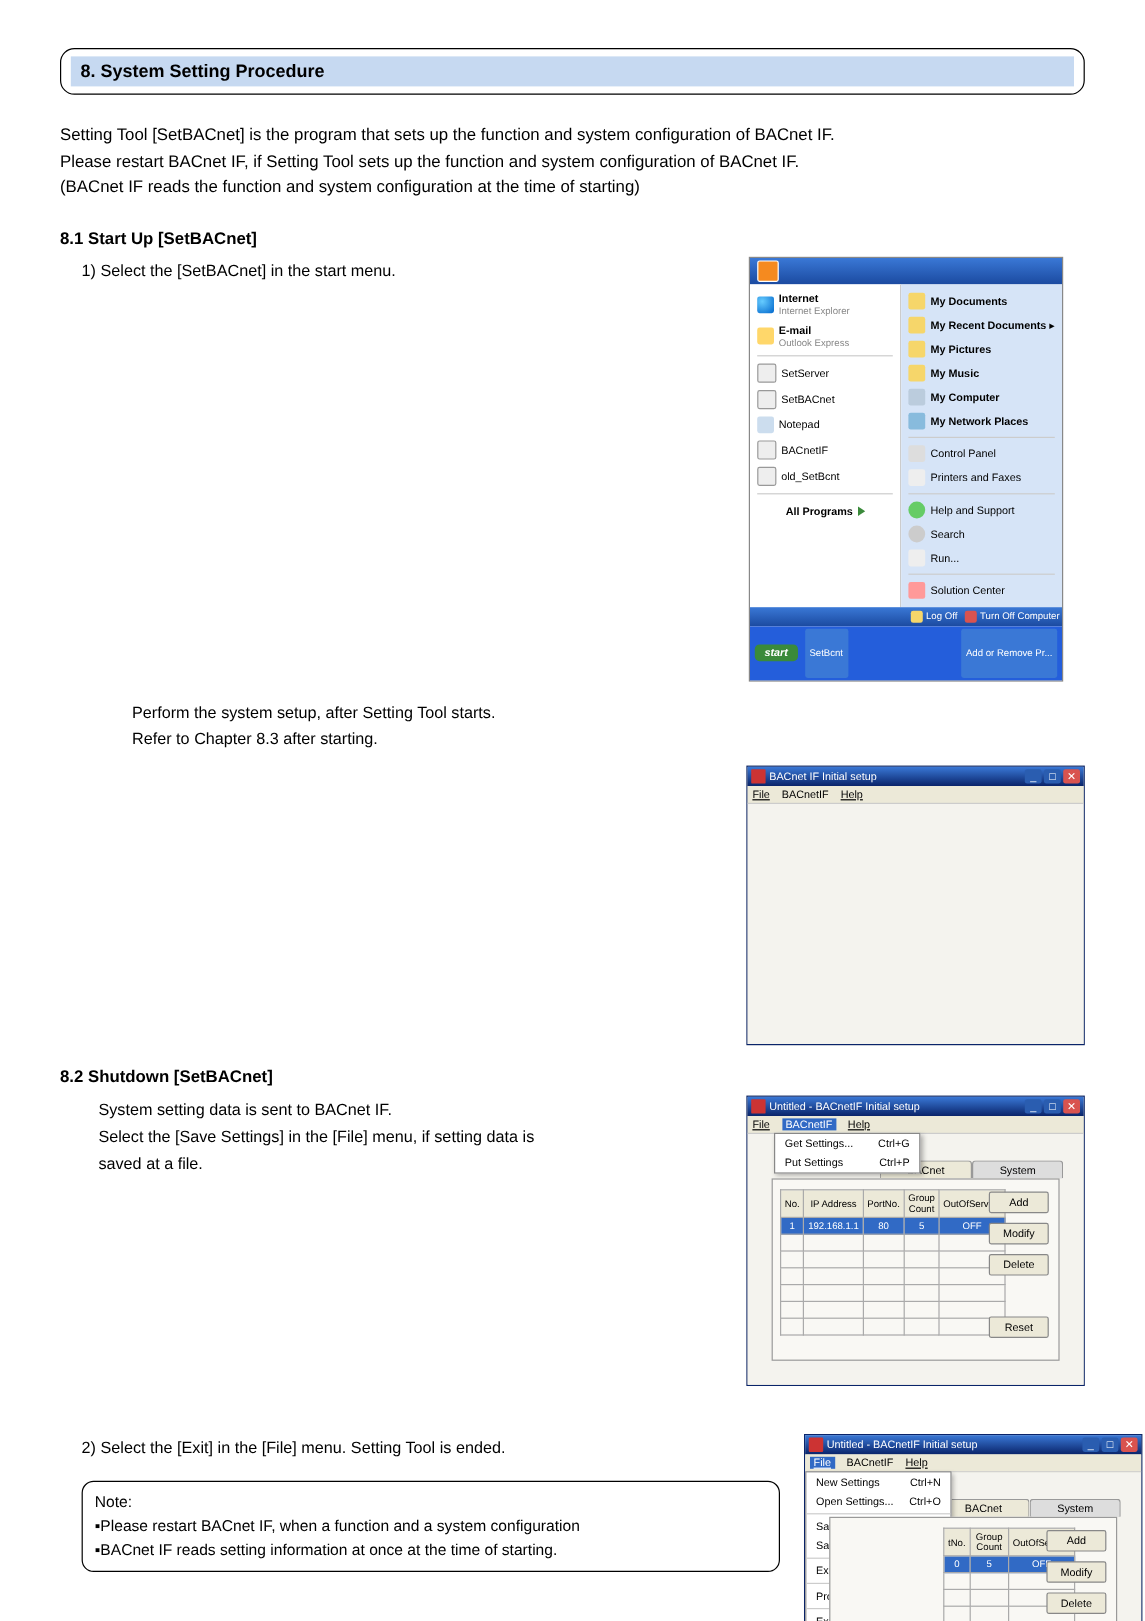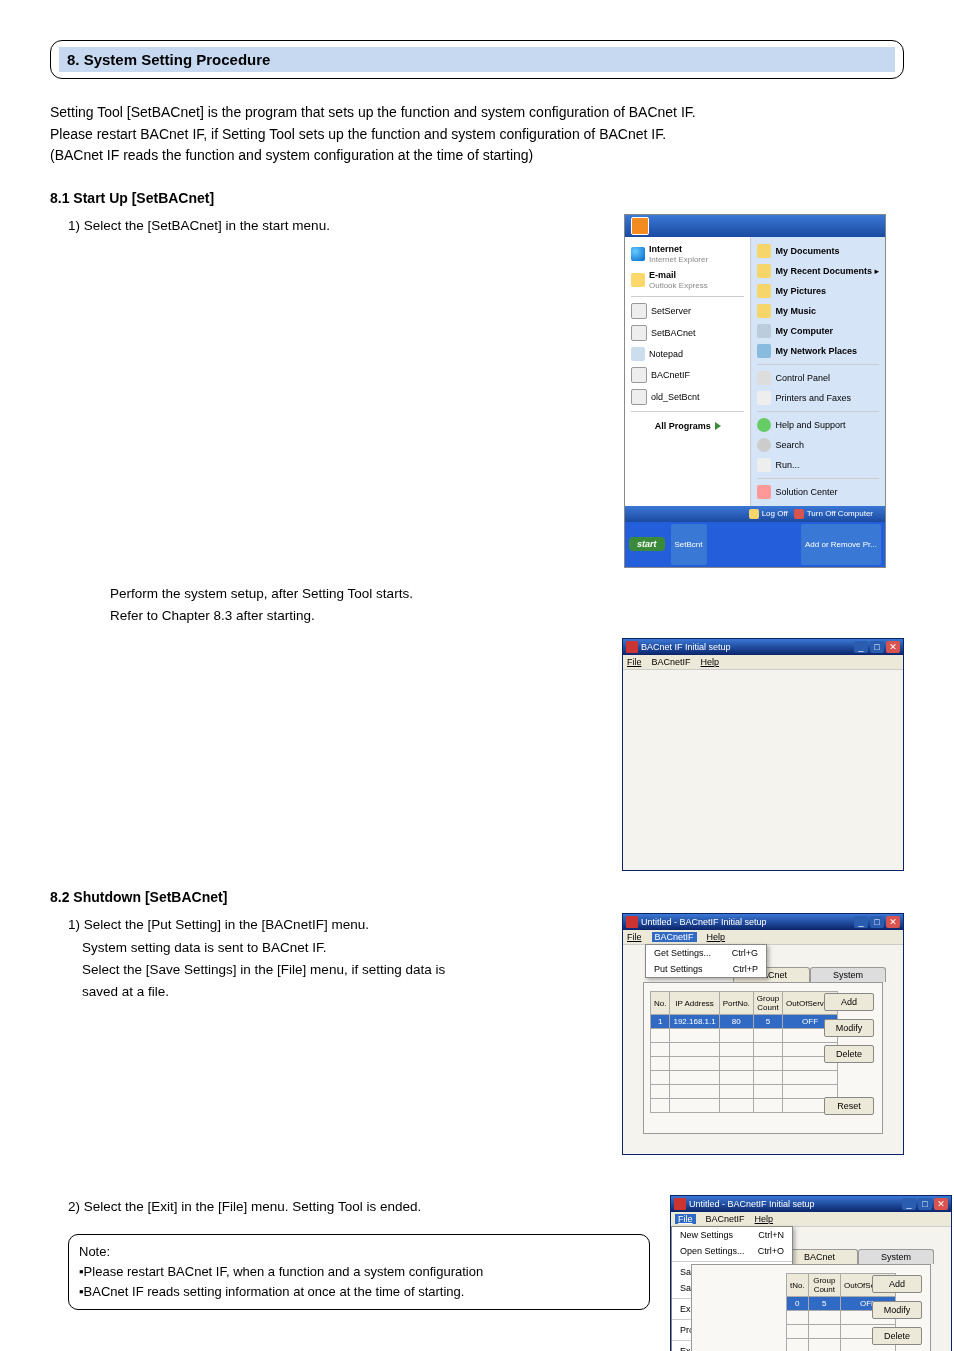--- a/index.html
+++ b/index.html
@@ -51,21 +51,21 @@
   }
   .sm-avatar { width: 16px; height: 16px; background: #f58a1f; border: 1px solid #fff; border-radius: 2px; }
   .sm-body { display: flex; }
   .sm-left { flex: 1; background: #fff; border-right: 1px solid #ccc; padding: 4px 2px; }
   .sm-right { flex: 1; background: #d6e4f7; padding: 4px 2px; }
   .sm-item { display: flex; align-items: center; gap: 4px; padding: 3px 4px; white-space: nowrap; cursor: pointer; }
   .sm-icon { width: 14px; height: 14px; flex-shrink: 0; border-radius: 2px; }
   .sm-sep { height: 1px; background: #ccc; margin: 3px 4px; }
   .sm-allprog { display: flex; align-items: center; justify-content: center; gap: 4px; padding: 6px 4px; font-weight: bold; }
   .sm-arrow { width: 0; height: 0; border-top: 4px solid transparent; border-bottom: 4px solid transparent; border-left: 6px solid #3a8a3a; }
-  .sm-bottom { background: linear-gradient(#3a78d6, #1b4aa0); display: flex; justify-content: flex-end; padding: 3px 12px; gap: 6px; }
+  .sm-bottom { background: linear-gradient(#3a78d6, #1b4aa0); display: flex; justify-content: flex-end; padding: 3px 2px; gap: 6px; }
   .sm-bottom span { color: #fff; font-size: 8px; display: flex; align-items: center; gap: 3px; }
   .sm-taskbar { background: #245edb; display: flex; align-items: center; padding: 2px 4px; gap: 6px; }
   .sm-start-btn { background: #3a8a3a; color: #fff; font-weight: bold; font-style: italic; padding: 2px 8px; border-radius: 4px; font-size: 9px; }
   .sm-task { background: #3a78d6; color: #fff; padding: 16px 4px; font-size: 8px; border-radius: 2px; }
 
   .ic-ie { background: radial-gradient(circle at 30% 30%, #6cf, #06c); }
   .ic-mail { background: #ffd76a; }
   .ic-xml { background: #eee; border:1px solid #999; }
   .ic-note { background: #cde; }
   .ic-folder { background: #f6d66a; }
@@ -312,21 +312,20 @@
       <span class="under">Help</span>
     </div>
     <div class="wf-client"></div>
   </div>
 </div>
 
 <h3 class="subsec">8.2 Shutdown [SetBACnet]</h3>
 
 <div class="row">
   <div class="text-col body-indent">
-    <p>1) Select the [Put Setting] in the [BACnetIF] menu.</p>
     <p style="margin-left:14px">System setting data is sent to BACnet IF.</p>
     <p style="margin-left:14px">Select the [Save Settings] in the [File] menu, if setting data is</p>
     <p style="margin-left:14px">saved at a file.</p>
   </div>
   <div class="fig-col">
 
     <div class="winfig">
       <div class="wf-title">
         <div class="wf-left">
           <div class="wf-appicon"></div>

